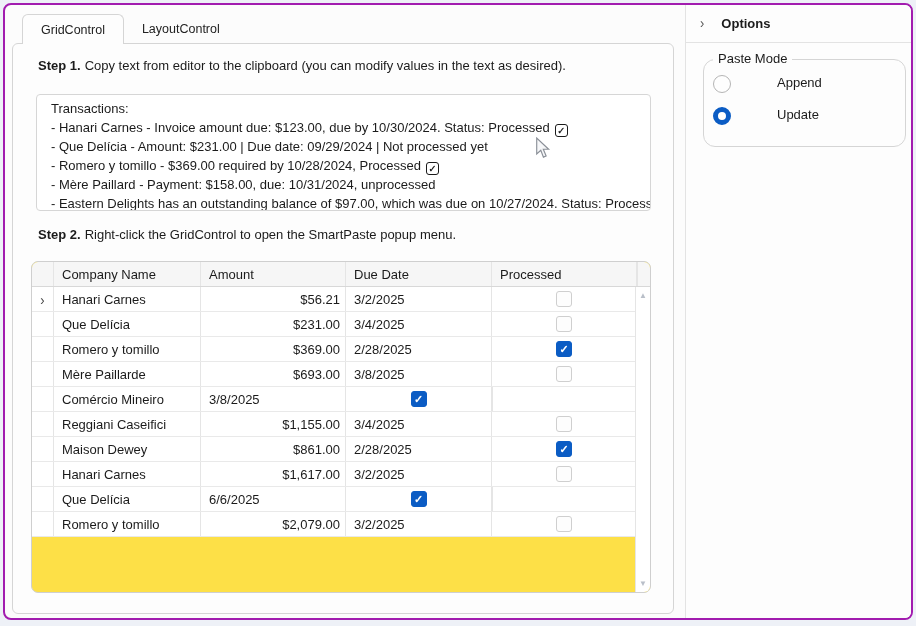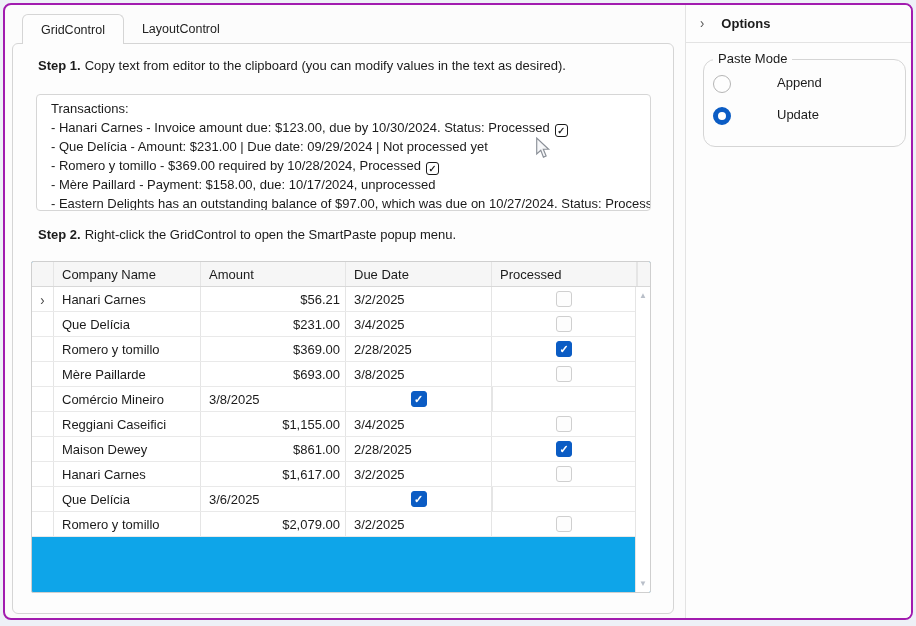--- a/index.html
+++ b/index.html
@@ -42,21 +42,21 @@
   .mcheck {
     display:none; width:13px; height:13px; border:1.5px solid #1a1a1a; border-radius:3px;
     margin-left:5px; vertical-align:-2px; font-size:9.5px; font-weight:bold;
     line-height:11px; text-align:center; color:#1a1a1a;
   }
   .mcheck.show { display:inline-block; }
 
   
   .grid {
     position:absolute; left:18px; top:217px; width:620px; height:332px;
-    background:#0ea5e9; border:1px solid #cfcfcf; border-radius:2px; overflow:hidden;
+    background:#fde047; border:1px solid #cfcfcf; border-radius:7px; overflow:hidden;
   }
   .ghead, .grow { display:grid; grid-template-columns:22px 147px 145px 146px 145px 15px; }
   .ghead { height:25px; background:#f6f6f6; border-bottom:1px solid #d8d8d8; }
   .ghead .cell { font-size:13px; color:#1b1b1b; }
   .grow { height:25px; border-bottom:1px solid #e9e9e9; background:#fff; }
   .grow .sb-cell { border-right:none; border-left:none; background:#fff; }
   .cell {
     display:flex; align-items:center; font-size:13px; overflow:hidden;
     border-right:1px solid #e5e5e5; white-space:nowrap;
   }
@@ -124,21 +124,21 @@
 
       <div class="step step1">
         <b>Step 1.</b><span>Copy text from editor to the clipboard (you can modify values in the text as desired).</span>
       </div>
 
       <div class="memo">
         <div class="memo-line"><span>Transactions:</span></div>
           <div class="memo-line"><span>- Hanari Carnes - Invoice amount due: $123.00, due by 10/30/2024. Status: Processed</span><span class="mcheck show">✓</span></div>
           <div class="memo-line"><span>- Que Delícia - Amount: $231.00 | Due date: 09/29/2024 | Not processed yet</span></div>
           <div class="memo-line"><span>- Romero y tomillo - $369.00 required by 10/28/2024, Processed</span><span class="mcheck show">✓</span></div>
-          <div class="memo-line"><span>- Mère Paillard - Payment: $158.00, due: 10/17/2024, unprocessed</span></div>
+          <div class="memo-line"><span>- Mère Paillard - Payment: $158.00, due: 10/31/2024, unprocessed</span></div>
           <div class="memo-line"><span>- Eastern Delights has an outstanding balance of $97.00, which was due on 10/27/2024. Status: Processed</span></div>
       </div>
 
       <div class="step step2">
         <b>Step 2.</b><span>Right-click the GridControl to open the SmartPaste popup menu.</span>
       </div>
 
       <div class="grid">
         <div class="ghead">
           <div class="cell ind"></div>
@@ -242,21 +242,21 @@
             <div class="cell proc">
               <span class="cb"></span>
             </div>
             <div class="cell sb-cell"></div>
           </div>
           <div class="grow">
             <div class="cell ind">
               
             </div>
             <div class="cell name">Que Delícia</div>
-            <div class="cell due">3/6/2025</div>
+            <div class="cell due">6/6/2025</div>
             <div class="cell proc">
               <span class="cb checked"></span>
             </div>
             <div class="cell sb-cell"></div>
           </div>
           <div class="grow">
             <div class="cell ind">
               
             </div>
             <div class="cell name">Romero y tomillo</div>

